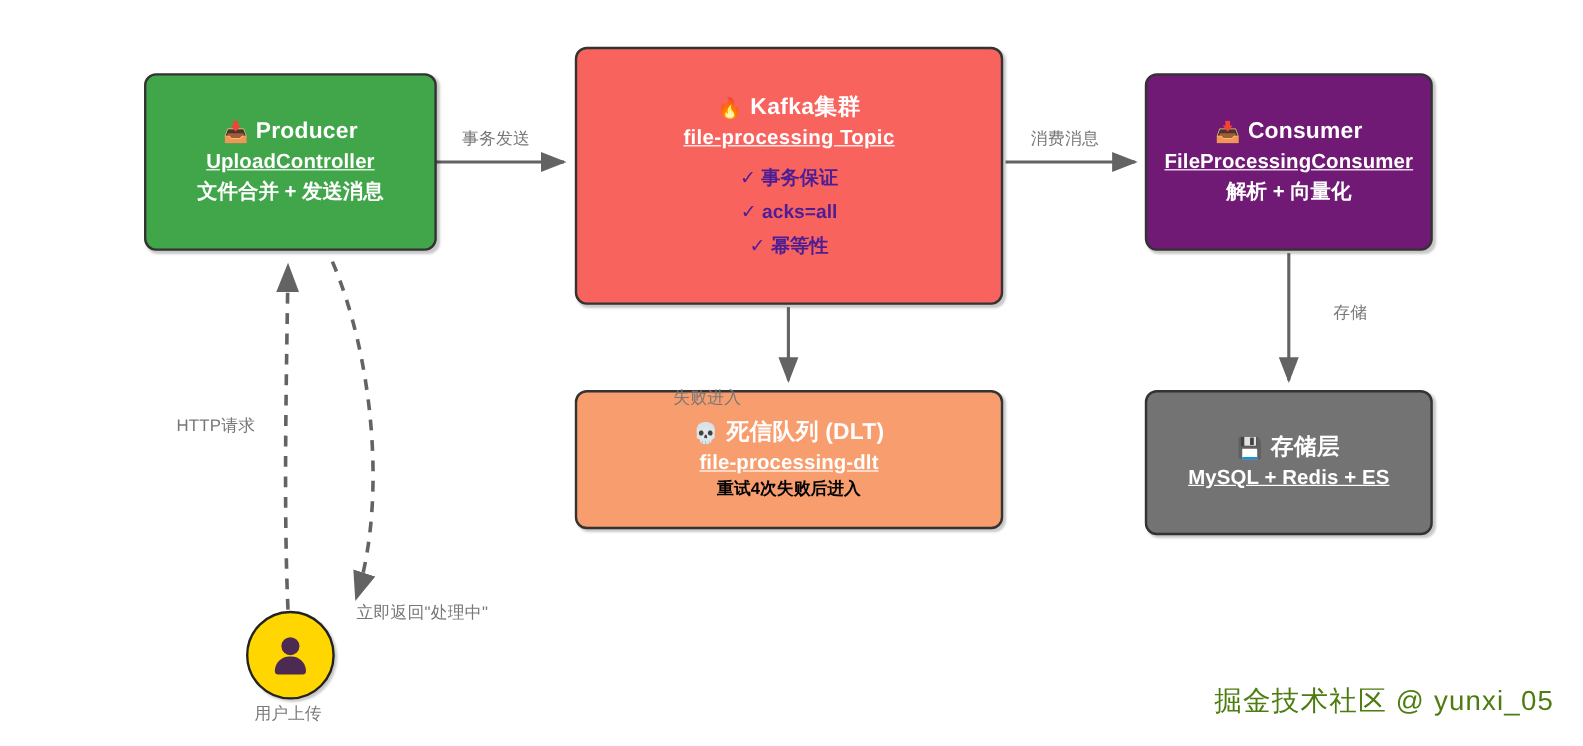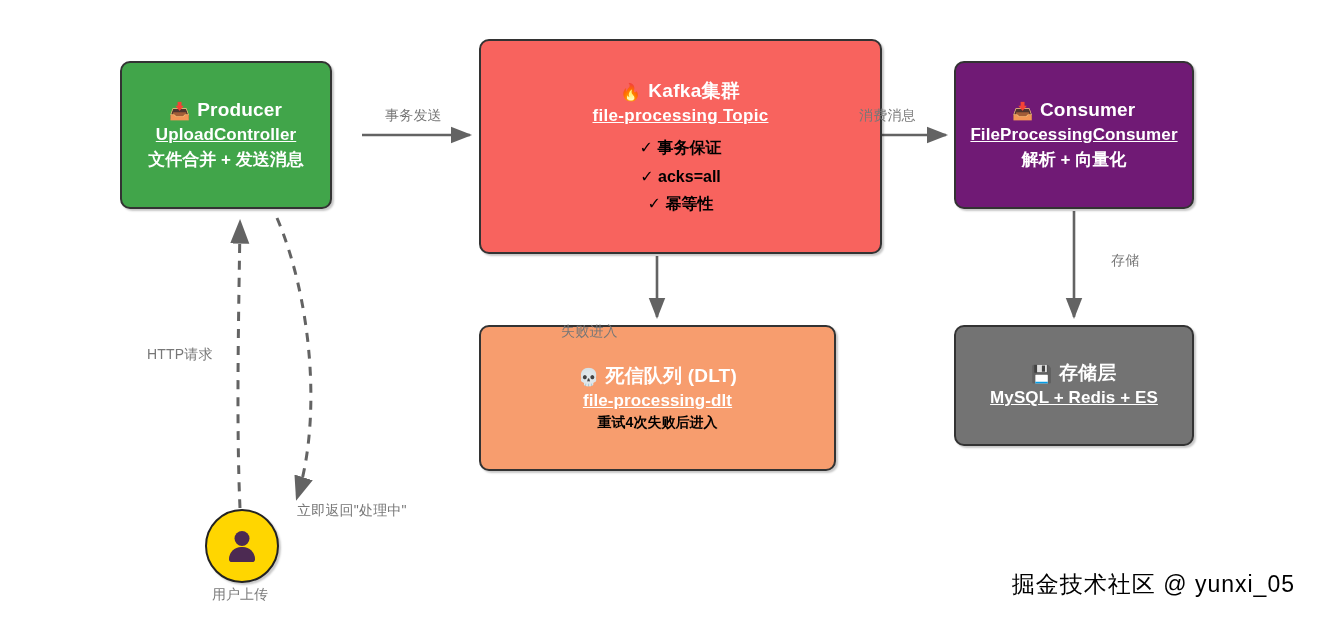--- a/index.html
+++ b/index.html
@@ -61,36 +61,36 @@
     font-size: 14px;
     font-weight: bold;
     line-height: 1.4;
     color: #000000;
   }
   .node .bullets {
     margin-top: 10px;
     display: flex;
     flex-direction: column;
     gap: 8px;
-    color: #000000;
+    color: #4c1d95;
     font-size: 16px;
     font-weight: bold;
   }
   .emoji {
     font-family: "DejaVu Sans", sans-serif;
     font-size: 17px;
     margin-right: 6px;
     vertical-align: -1px;
   }
 
   
-  #node-producer { left: 120px; top: 61px; width: 212px; height: 148px; background: #41a54a; }
-  #node-kafka    { left: 479px; top: 39px; width: 403px; height: 215px; background: #f8635e; }
+  #node-producer { left: 120px; top: 61px; width: 244px; height: 148px; background: #41a54a; }
+  #node-kafka    { left: 479px; top: 39px; width: 357px; height: 215px; background: #f8635e; }
   #node-consumer { left: 954px; top: 61px; width: 240px; height: 148px; background: #701a75; }
-  #node-dlt      { left: 479px; top: 325px; width: 357px; height: 146px; background: #f79d6e; }
+  #node-dlt      { left: 479px; top: 325px; width: 357px; height: 116px; background: #f79d6e; }
   #node-storage  { left: 954px; top: 325px; width: 240px; height: 121px; background: #737373; }
 
   .node#node-kafka .title,
   .node#node-kafka .subtitle { letter-spacing: 0.3px; }
 
   
   #actor-user {
     position: absolute;
     left: 205px;
     top: 509px;
@@ -151,21 +151,21 @@
   #label-fail       { left: 561px; top: 276px; margin-top: 47px; }
   #label-store      { left: 1111px; top: 252px; }
   #label-http       { left: 147px; top: 346px; }
   #label-return     { left: 297px; top: 502px; }
 
   #watermark {
     position: absolute;
     right: 24px;
     bottom: 22px;
     font-size: 23px;
-    color: #000000;
+    color: #4d7c0f;
     letter-spacing: 1px;
     white-space: nowrap;
   }
 </style>
 </head>
 <body>
 
 <div id="canvas">
 
   <svg class="edges" viewBox="0 0 1319 622">

